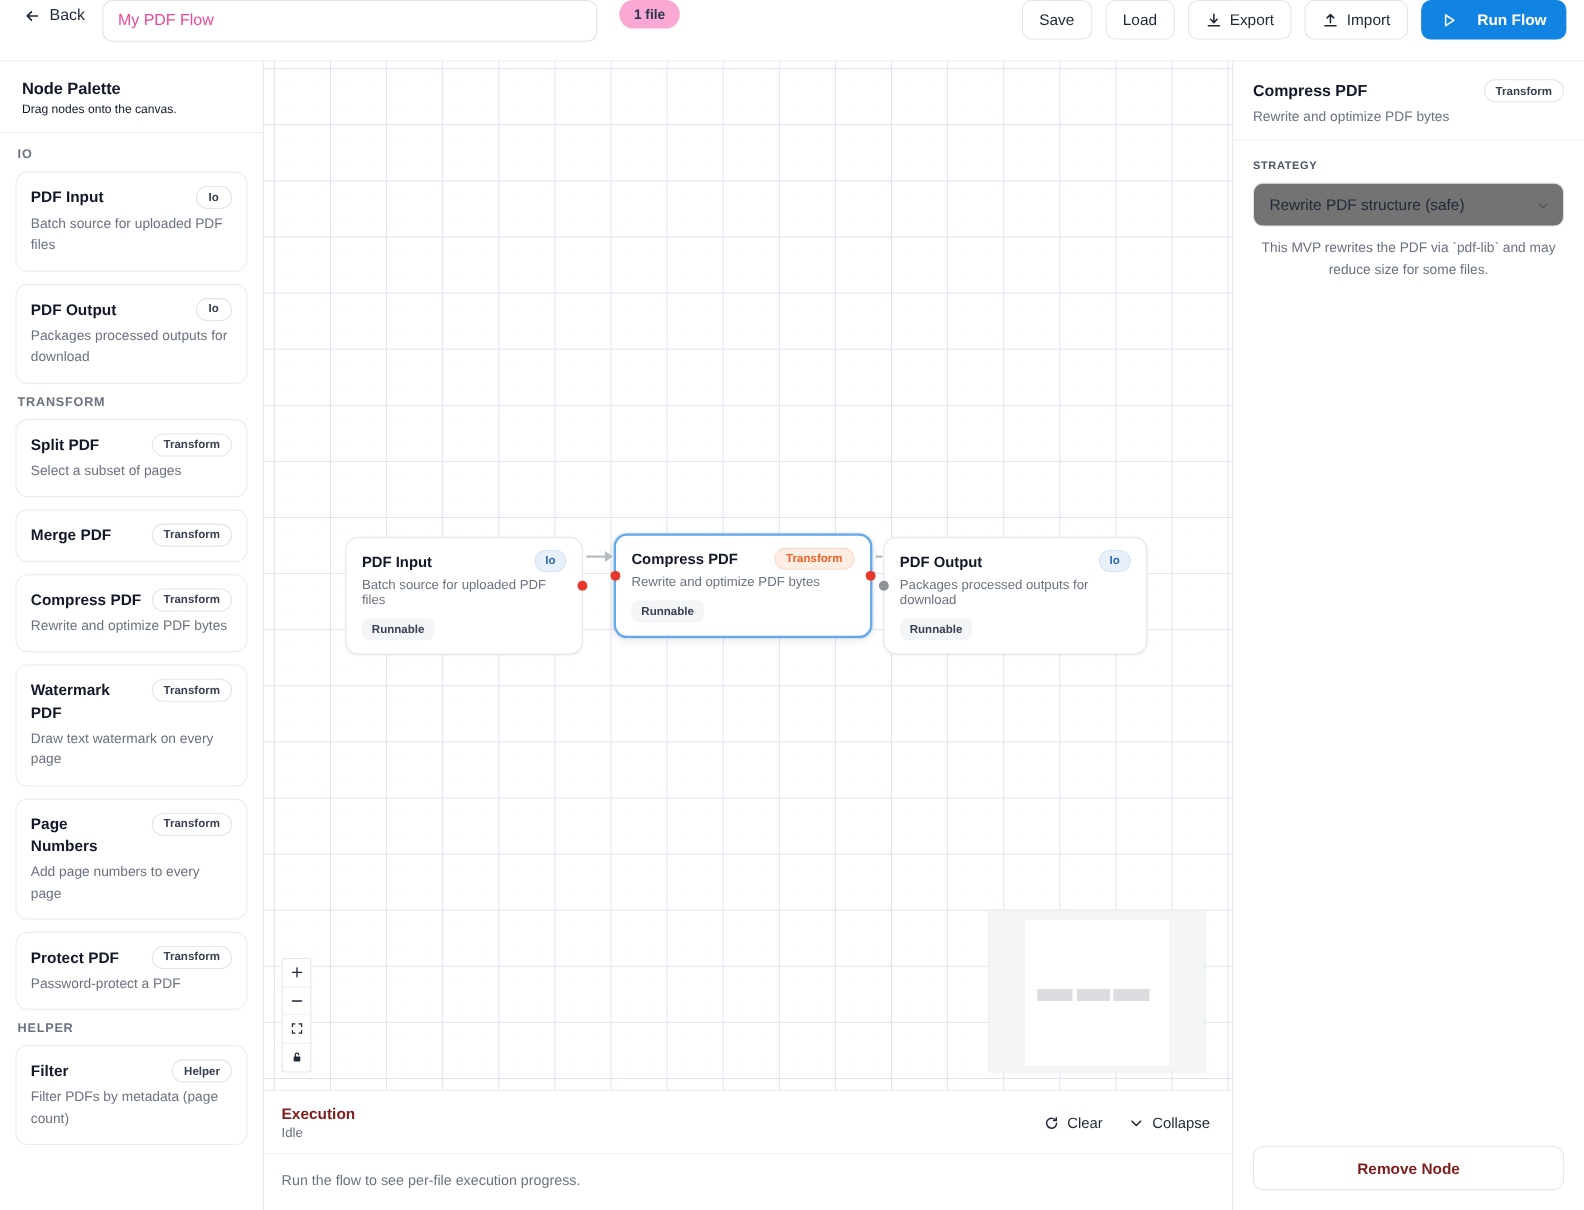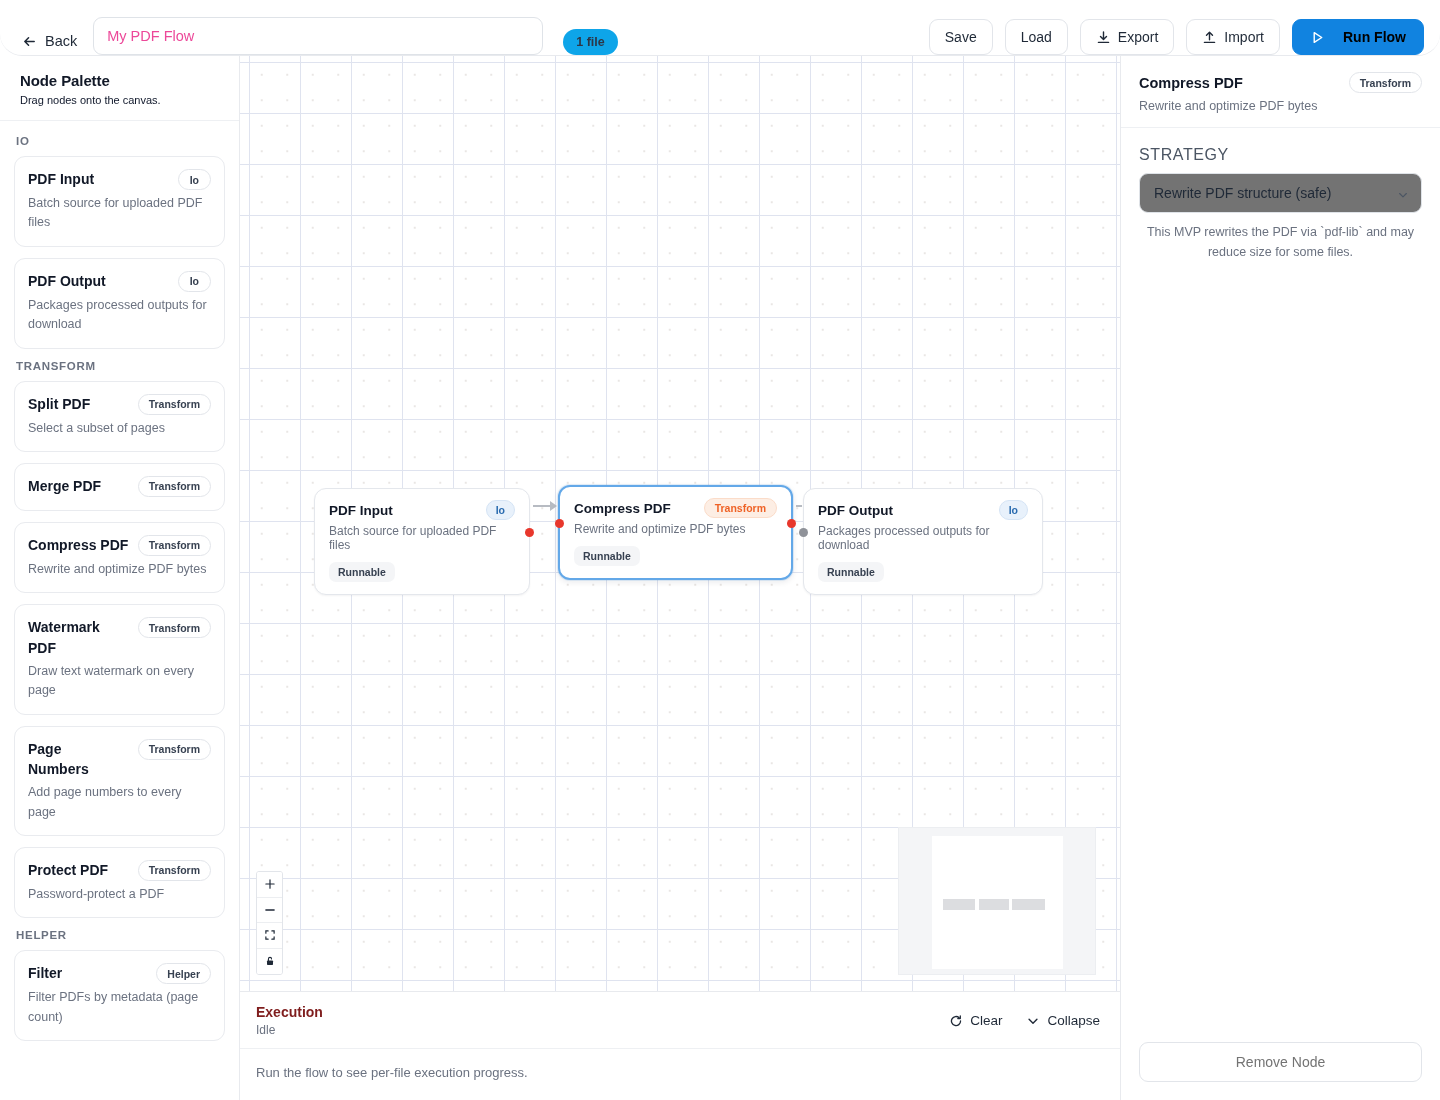--- a/index.html
+++ b/index.html
@@ -11,60 +11,59 @@
     overflow: hidden;
   }
 
   
   .app { width: 1440px; height: 1100px; display: flex; flex-direction: column; }
 
   
   .header {
     height: 56px; flex: 0 0 56px;
     border-bottom: 1px solid #e8eaee;
-    display: flex; align-items: flex-end;
+    display: flex; align-items: flex-start;
     padding: 0 16px 0 18px;
     background: #fff;
     gap: 12px;
-    border-radius: 22px;
   }
   .back-btn {
     display: flex; align-items: center; gap: 8px;
     font-size: 14.5px; color: #1f2937;
     background: none; border: none; cursor: pointer;
     padding: 6px 4px;
     font-family: inherit;
   }
   .back-arrow { width: 15px; height: 15px; display: block; }
   .flow-name-input {
     width: 450px; height: 38px;
     border: 1px solid #dfe3e8; border-radius: 9px;
     padding: 0 13px;
     font-size: 14.5px; font-family: inherit; color: #ec4899;
     background: #fff; outline: none;
   }
   .file-badge {
     margin-left: 8px;
-    background: #0ea5e9; color: #2d3748;
+    background: #f9a8d4; color: #2d3748;
     border-radius: 999px;
     font-size: 12.5px; font-weight: 600;
     padding: 6px 13px;
   }
   .header-spacer { flex: 1 1 auto; }
   .hbtn {
     height: 36px; min-width: 56px;
     border: 1px solid #e2e5ea; border-radius: 9px;
     background: #fff; color: #1f2937;
     font-size: 14px; font-family: inherit;
     display: inline-flex; align-items: center; justify-content: center; gap: 7px;
     padding: 0 15px; cursor: pointer;
   }
   .hbtn svg { width: 15px; height: 15px; display: block; }
   .hbtn.primary {
-    background: #1183e0; border-color: #1183e0; color: #000000;
+    background: #1183e0; border-color: #1183e0; color: #ffffff;
     font-weight: 600; padding: 0 17px; gap: 18px;
   }
   .hbtn.primary svg { stroke: #fff; }
 
   
   .body-row { flex: 1 1 auto; display: flex; min-height: 0; }
 
   
   .palette {
     width: 240px; flex: 0 0 240px;
@@ -220,21 +219,21 @@
     border-left: 1px solid #e8eaee;
     display: flex; flex-direction: column;
     background: #fff; min-height: 0;
   }
   .insp-head { padding: 16px 18px 14px 18px; border-bottom: 1px solid #eef0f3; }
   .insp-head-row { display: flex; align-items: center; justify-content: space-between; gap: 10px; }
   .insp-title { font-size: 14.5px; font-weight: 700; color: #111827; }
   .insp-sub { font-size: 12.5px; color: #6b7280; margin-top: 6px; }
   .insp-body { flex: 1 1 auto; padding: 18px 18px 0 18px; overflow-y: auto; }
   .field-label {
-    font-size: 16px; font-weight: 400; letter-spacing: 0.6px;
+    font-size: 10px; font-weight: 700; letter-spacing: 0.6px;
     color: #4b5563; text-transform: uppercase; margin-bottom: 9px;
   }
   .select-wrap { position: relative; }
   select.styled {
     width: 100%; height: 40px;
     border: 1px solid #dfe3e8; border-radius: 9px;
     background: #737373; color: #1f2937;
     font-size: 14px; font-family: inherit;
     padding: 0 34px 0 14px;
     appearance: none; -webkit-appearance: none;
@@ -242,22 +241,22 @@
   }
   .select-chev {
     position: absolute; right: 13px; top: 50%; margin-top: -6px;
     width: 12px; height: 12px; pointer-events: none;
   }
   .field-help { font-size: 12.5px; color: #6b7280; line-height: 1.6; margin-top: 9px; text-align: center; }
   .insp-foot { flex: 0 0 auto; padding: 16px 18px 18px 18px; }
   .remove-btn {
     width: 100%; height: 40px;
     border: 1px solid #e2e5ea; border-radius: 9px;
-    background: #fff; color: #737373;
-    font-size: 14px; font-weight: 400; font-family: inherit;
+    background: #fff; color: #7f1d1d;
+    font-size: 14px; font-weight: 700; font-family: inherit;
     cursor: pointer;
   }
 </style>
 </head>
 <body>
 
 <div class="app">
 
   <div class="header">
     <button class="back-btn">

